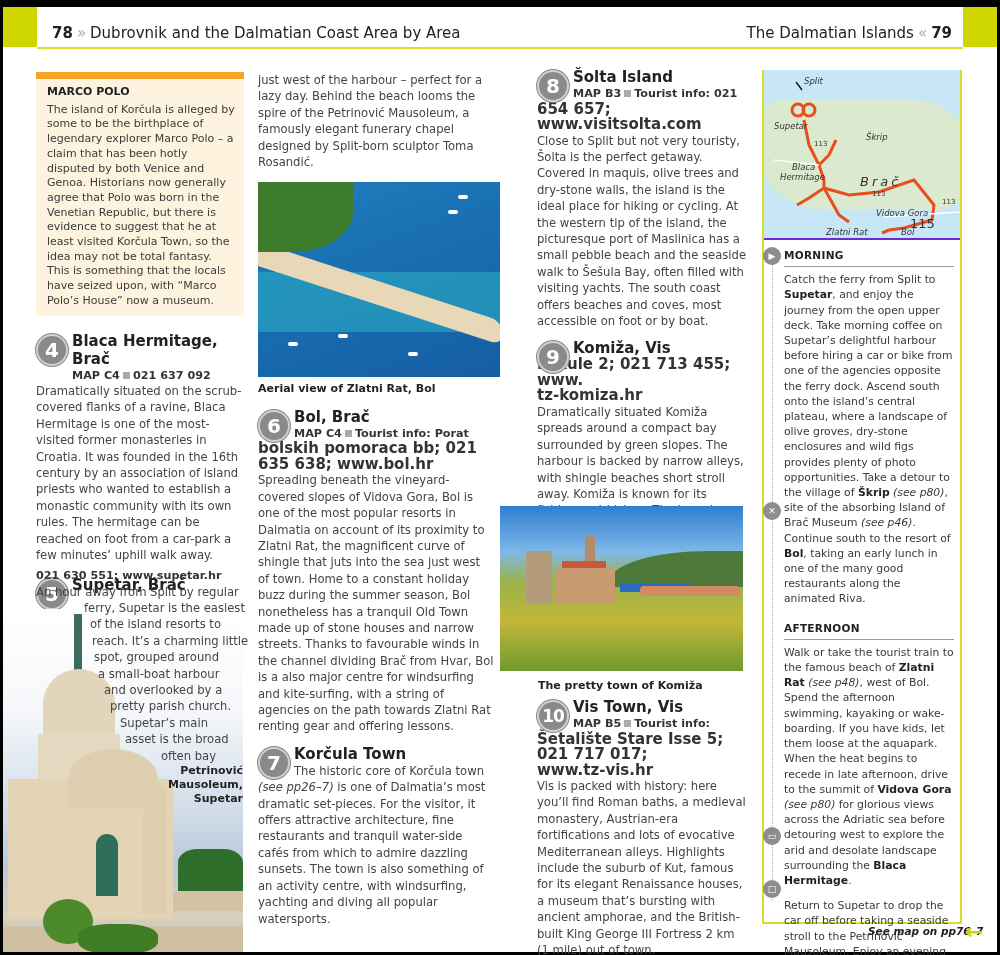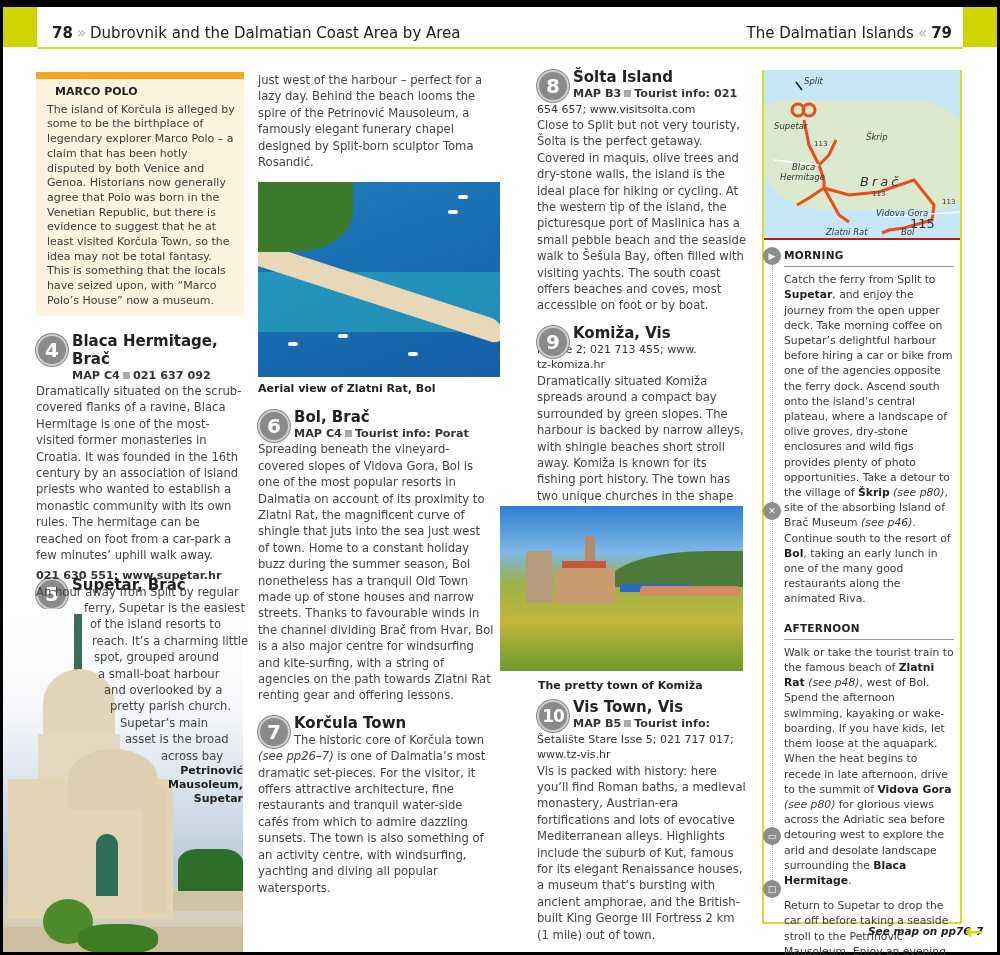--- a/index.html
+++ b/index.html
@@ -16,28 +16,28 @@
   .hdr-left { left: 52px; }
   .hdr-right { right: 48px; }
 
   .col { position: absolute; font-size: 11.6px; line-height: 16.4px; color: #444; }
   .col p { margin: 0; }
   .c1 { left: 36px; top: 68px; width: 208px; }
   .c2 { left: 258px; top: 68px; width: 236px; }
   .c3 { left: 537px; top: 64px; width: 210px; }
 
   .box { background: #fdf3de; border-top: 7px solid #f5a623; padding: 6px 9px 7px 11px; font-size: 11px; line-height: 14.7px; color: #3b3b3b; }
-  .box h4 { font-size: 11px; font-weight: bold; margin-bottom: 3px; color: #222; margin-left: 8px; }
+  .box h4 { font-size: 11px; font-weight: bold; margin-bottom: 3px; color: #222; }
 
   .entry-head { position: relative; padding-left: 36px; margin-top: 14px; }
   .num { position: absolute; left: 0; top: 2px; width: 32px; height: 32px; border-radius: 50%; background: #8a8a8a; border: 2px solid #d0d0d0; box-shadow: 0 0 0 1px #888; color: #fff; font-weight: bold; font-size: 20px; text-align: center; line-height: 28px; }
   .num.n10 { font-size: 17px; letter-spacing: -1px; }
   .title { font-size: 15px; font-weight: bold; color: #222; line-height: 18px; }
   .meta { font-size: 11.2px; font-weight: bold; color: #333; line-height: 15.5px; }
-  .meta-full { font-size: 11px; font-weight: normal; color: #333; line-height: 15.5px; }
+  .meta-full { font-size: 15px; font-weight: bold; color: #333; line-height: 15.5px; }
   .sq { display: inline-block; width: 7px; height: 7px; background: #aaa; margin: 0 3px 1px 3px; vertical-align: middle; }
   .body-text { margin-top: 2px; }
   em { font-style: italic; }
 
   .photo { position: relative; overflow: hidden; }
   .caption { font-size: 11px; font-weight: bold; color: #222; margin-top: 4px; }
 
   .zlatni { width: 242px; height: 195px; margin-top: 12px; background: linear-gradient(160deg, #1f7fbf 0%, #1a6fb3 40%, #155ea5 100%); }
   .zlatni .forest { position: absolute; left: 0; top: 0; width: 95px; height: 70px; background: #3c7b2b; border-bottom-right-radius: 60px 40px; }
   .zlatni .beach { position: absolute; left: 0; top: 60px; width: 245px; height: 24px; background: #e8d8b8; transform: skewY(18deg); transform-origin: left top; border-radius: 0 20px 20px 0; }
@@ -68,21 +68,21 @@
   .mausoleum .wall { position: absolute; left: 170px; top: 282px; width: 70px; height: 20px; background: #d1c3a3; }
   .mausoleum .ground { position: absolute; left: 0; top: 318px; width: 240px; height: 25px; background: #cdbf9f; }
 
   .supetar-text { position: absolute; left: 36px; top: 580px; width: 210px; font-size: 11.6px; line-height: 16.4px; color: #444; }
   .supetar-text span { display: block; white-space: nowrap; }
   .maus-caption { position: absolute; left: 165px; top: 760px; width: 78px; text-align: right; font-size: 11px; font-weight: bold; color: #222; line-height: 14px; }
 
   .sidebar { position: absolute; left: 762px; top: 66px; width: 200px; }
   .sb-title { background: #cfd500; height: 30px; font-size: 11.5px; font-weight: bold; color: #222; padding: 8px 0 0 6px; clip-path: polygon(0 0, 188px 0, 200px 12px, 200px 100%, 0 100%); }
   .sb-frame { border: 2px solid #d8dc2a; border-top: none; background: #fff; height: 854px; position: relative; }
-  .map { position: relative; width: 196px; height: 170px; background: #c8e7f6; overflow: hidden; border-bottom: 2px solid #b91c1c; }
+  .map { position: relative; width: 196px; height: 170px; background: #c8e7f6; overflow: hidden; border-bottom: 2px solid #6d28d9; }
   .map .island { position: absolute; left: -10px; top: 30px; width: 220px; height: 110px; background: #dbe9cf; border-radius: 30px 60px 40px 70px; }
   .map svg { position: absolute; left: 0; top: 0; }
   .map .lbl { position: absolute; font-size: 8.5px; font-style: italic; color: #333; white-space: nowrap; }
   .map .brac { position: absolute; left: 96px; top: 104px; font-size: 13px; font-style: italic; letter-spacing: 3px; color: #333; }
 
   .sb-content { position: absolute; left: 0; top: 172px; width: 196px; padding: 6px 6px 0 20px; font-size: 10.8px; line-height: 15.2px; color: #3a3a3a; }
   .dotline { position: absolute; left: 8px; top: 190px; width: 0; height: 640px; border-left: 1px dotted #aaa; }
   .sb-icon { position: absolute; left: 0; width: 18px; height: 18px; border-radius: 50%; background: #8d8d8d; color: #fff; font-size: 9px; line-height: 18px; text-align: center; }
   .sb-head { font-size: 10.5px; font-weight: bold; color: #222; letter-spacing: .3px; padding-bottom: 3px; border-bottom: 1px solid #999; margin-bottom: 5px; }
   .sb-content b { color: #222; font-weight: bold; }
@@ -148,21 +148,21 @@
     <span>An hour away from Split by regular</span>
     <span style="padding-left:48px">ferry, Supetar is the easiest</span>
     <span style="padding-left:54px">of the island resorts to</span>
     <span style="padding-left:56px">reach. It’s a charming little</span>
     <span style="padding-left:58px">spot, grouped around</span>
     <span style="padding-left:62px">a small-boat harbour</span>
     <span style="padding-left:68px">and overlooked by a</span>
     <span style="padding-left:74px">pretty parish church.</span>
     <span style="padding-left:84px">Supetar’s main</span>
     <span style="padding-left:89px">asset is the broad</span>
-    <span style="padding-left:125px">across bay</span>
+    <span style="padding-left:125px">often bay</span>
   </div>
   <div class="maus-caption">Petrinović Mausoleum, Supetar</div>
 
   <div class="col c2">
     <p>just west of the harbour – perfect for a lazy day. Behind the beach looms the spire of the Petrinović Mausoleum, a famously elegant funerary chapel designed by Split-born sculptor Toma Rosandić.</p>
     <div class="photo zlatni">
       <div class="turq"></div>
         <div class="beach"></div>
         <div class="forest"></div>
       <div class="boat" style="left:30px;top:160px"></div>
@@ -171,20 +171,21 @@
         <div class="boat" style="left:190px;top:28px"></div>
       <div class="boat" style="left:200px;top:13px"></div>
     </div>
     <div class="caption">Aerial view of Zlatni Rat, Bol</div>
 
     <div class="entry-head" style="margin-top:10px">
       <div class="num">6</div>
       <div class="title">Bol, Brač</div>
       <div class="meta"><span>MAP C4</span><span class="sq"></span><span>Tourist info: Porat</span></div>
     </div>
+    <div class="meta-full">bolskih pomoraca bb; 021 635 638; www.bol.hr</div>
     <p class="body-text">Spreading beneath the vineyard-covered slopes of Vidova Gora, Bol is one of the most popular resorts in Dalmatia on account of its proximity to Zlatni Rat, the magnificent curve of shingle that juts into the sea just west of town. Home to a constant holiday buzz during the summer season, Bol nonetheless has a tranquil Old Town made up of stone houses and narrow streets. Thanks to favourable winds in the channel dividing Brač from Hvar, Bol is a also major centre for windsurfing and kite-surfing, with a string of agencies on the path towards Zlatni Rat renting gear and offering lessons.</p>
 
     <div class="entry-head" style="margin-top:10px">
       <div class="num">7</div>
       <div class="title">Korčula Town</div>
     </div>
     <p style="text-indent:36px;margin-top:0"><span>The historic core of Korčula town </span><em>(see pp26–7)</em><span> is one of Dalmatia’s most dramatic set-pieces. For the visitor, it offers attractive architecture, fine restaurants and tranquil water-side cafés from which to admire dazzling sunsets. The town is also something of an activity centre, with windsurfing, yachting and diving all popular watersports.</span></p>
   </div>
 
   <div class="col c3">

